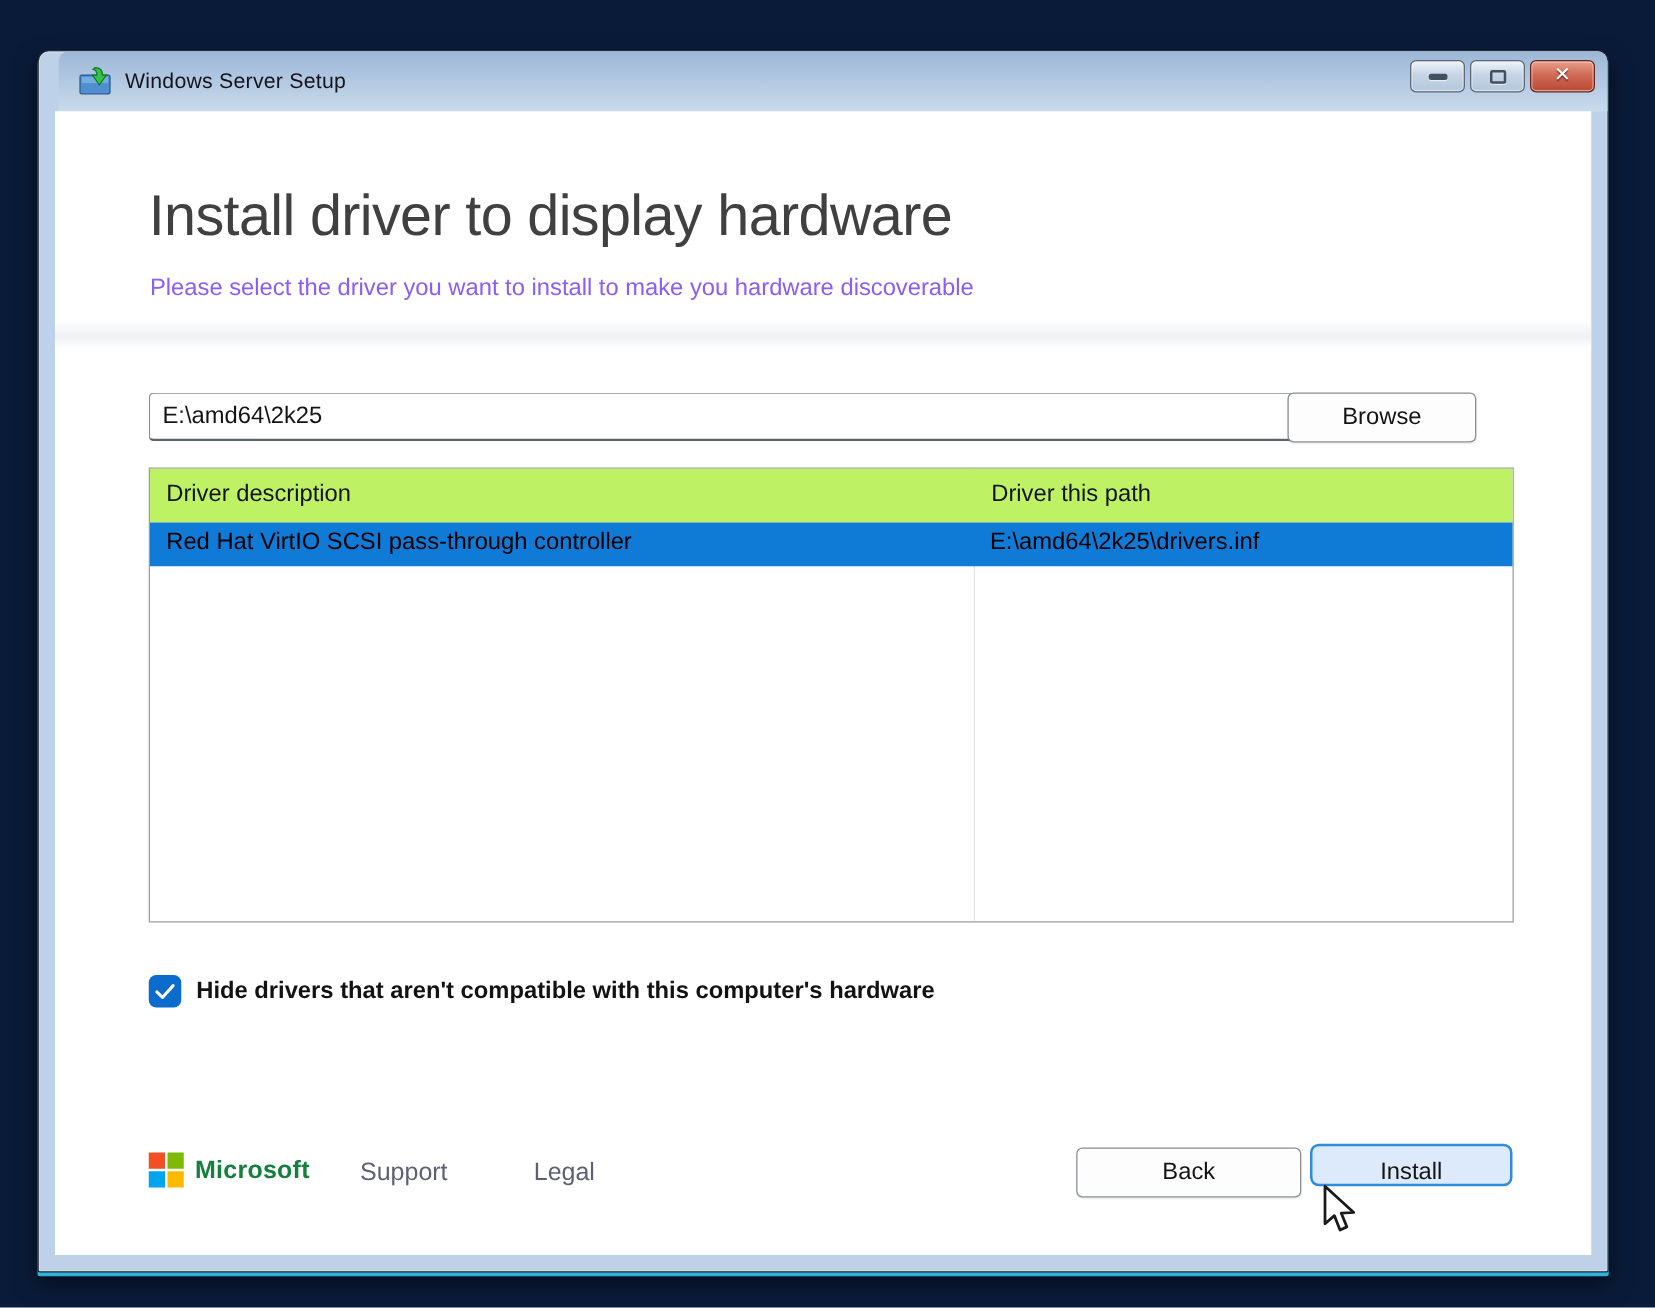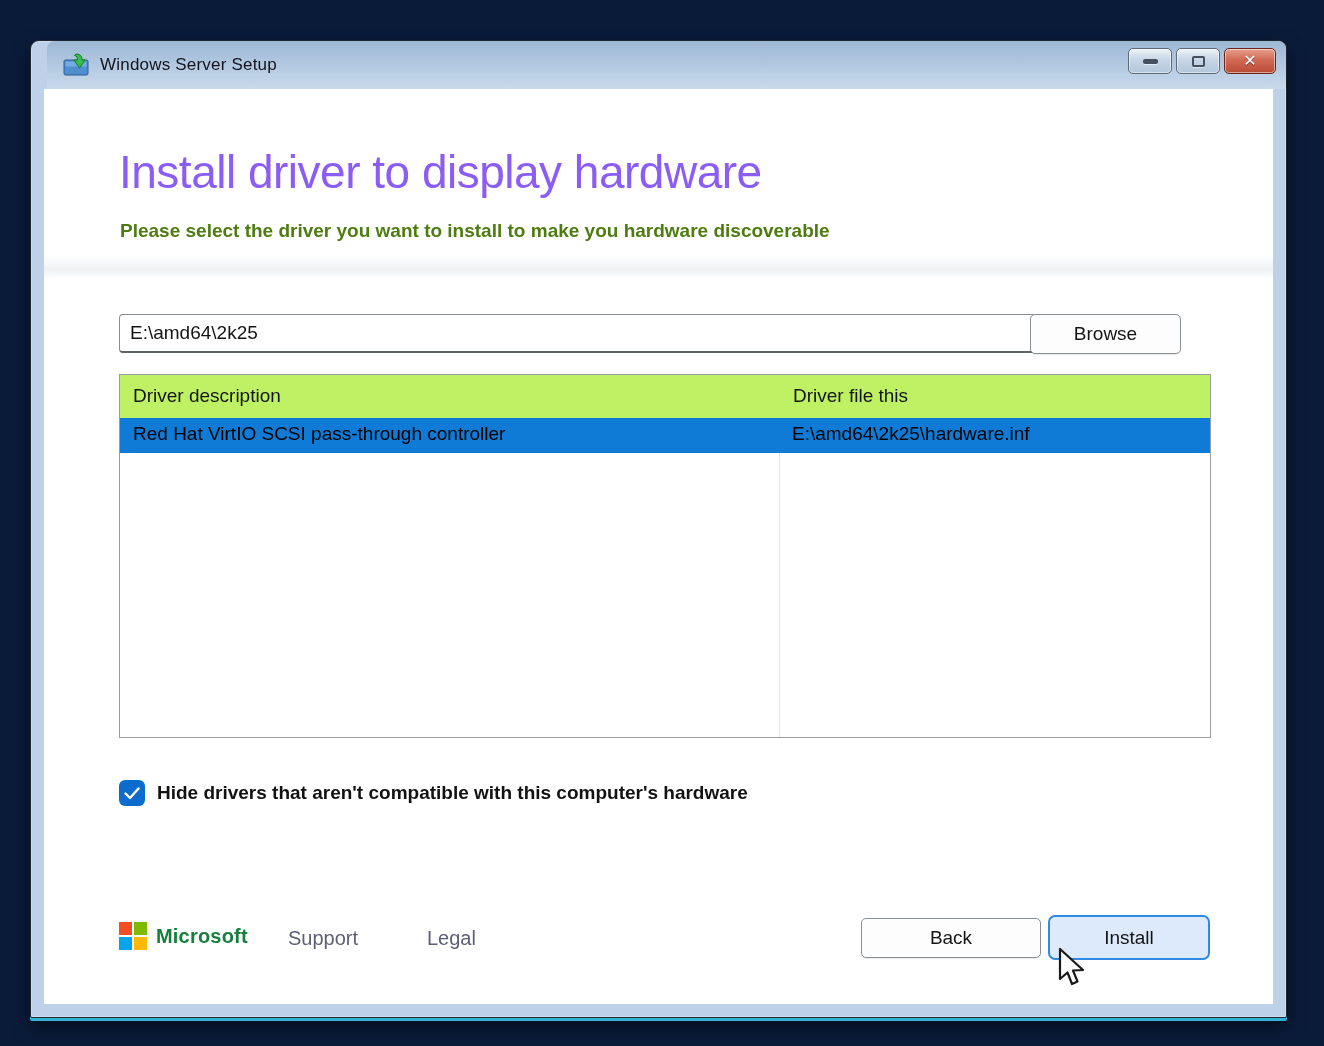--- a/index.html
+++ b/index.html
@@ -44,26 +44,26 @@
   .glyph-max { width:13px; height:11px; border:2px solid #44505e; border-radius:2px; box-shadow:0 1px 0 rgba(255,255,255,.5); background:transparent; }
   .glyph-close { color:#fff; font-size:16px; font-weight:bold; text-shadow:0 1px 1px rgba(0,0,0,.45); line-height:1; }
 
   
   .content {
     position:absolute; left:13px; right:13px; top:48px; bottom:13px;
     background:#fff; overflow:hidden;
   }
   .page-title {
     position:absolute; left:75px; top:56px;
-    font-size:46px; font-weight:300; color:#8b5cf6; letter-spacing:-.5px;
+    font-size:46px; font-weight:300; color:#404040; letter-spacing:-.5px;
     font-family:"Liberation Sans","DejaVu Sans",sans-serif;
   }
   .page-subtitle {
     position:absolute; left:76px; top:131px;
-    font-size:19px; font-weight:700; color:#4d7c0f;
+    font-size:19px; font-weight:400; color:#8b5cf6;
   }
   .header-band {
     position:absolute; left:0; right:0; top:166px; height:24px;
     background:linear-gradient(#ffffff,#eff1f3 60%,#ffffff);
   }
 
   .path-input {
     position:absolute; left:75px; top:225px; width:920px; height:39px;
     font-size:19px; color:#141414; padding:0 10px;
     border:1px solid #888d92; border-bottom:2px solid #5f6468; border-radius:4px;
@@ -109,21 +109,21 @@
   .footer-link.support { left:244px; }
   .footer-link.legal { left:383px; }
 
   .back-btn {
     position:absolute; left:817px; top:829px; width:180px; height:40px;
     background:#fdfdfd; border:1px solid #8a8f94; border-radius:5px;
     font-size:19px; color:#141414; text-align:center; line-height:38px;
     box-shadow:0 1px 1px rgba(0,0,0,.08);
   }
   .install-btn {
-    position:absolute; left:1004px; top:826px; width:162px; height:45px;
+    position:absolute; left:1004px; top:826px; width:162px; height:34px;
     background:#dceafb; border:2px solid #2f8ae2; border-radius:7px;
     font-size:19px; color:#141414; text-align:center; line-height:41px;
   }
 
   .cursor { position:absolute; left:1012px; top:858px; width:34px; height:44px; pointer-events:none; }
 </style>
 </head>
 <body>
 
 <div class="window">
@@ -156,25 +156,25 @@
     <div class="page-title">Install driver to display hardware</div>
     <div class="page-subtitle">Please select the driver you want to install to make you hardware discoverable</div>
 
     <input class="path-input" type="text" value="E:\amd64\2k25" style="">
     <div class="browse-btn">Browse</div>
 
     <div class="driver-table">
       <div class="dt-colsep"></div>
       <div class="dt-header">
         <div class="cell c1">Driver description</div>
-        <div class="cell c2">Driver file this</div>
+        <div class="cell c2">Driver this path</div>
       </div>
       <div class="dt-row selected">
         <div class="cell c1">Red Hat VirtIO SCSI pass-through controller</div>
-        <div class="cell c2">E:\amd64\2k25\hardware.inf</div>
+        <div class="cell c2">E:\amd64\2k25\drivers.inf</div>
       </div>
     </div>
 
     <div class="chk-row">
       <span class="checkbox" role="checkbox" aria-checked="true">
         <svg width="16" height="13" viewBox="0 0 16 13">
           <path d="M1.5 6.5 L6 11 L14.5 1.5" fill="none" stroke="#ffffff" stroke-width="2.4" stroke-linecap="round" stroke-linejoin="round"></path>
         </svg>
       </span>
       <span class="chk-label">Hide drivers that aren't compatible with this computer's hardware</span>

